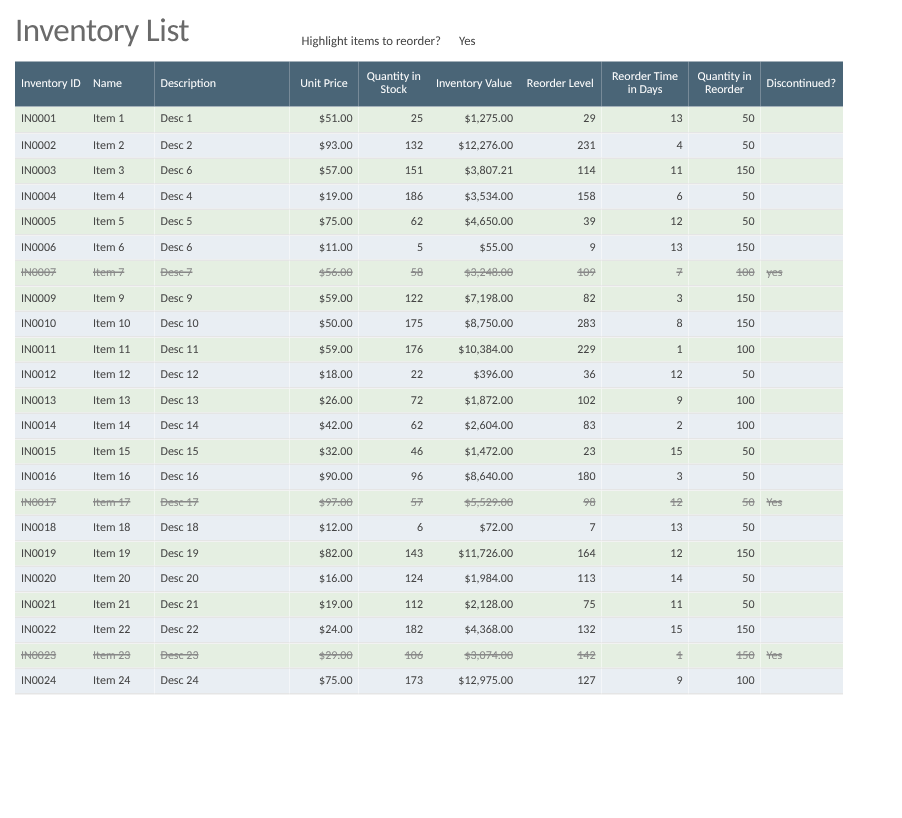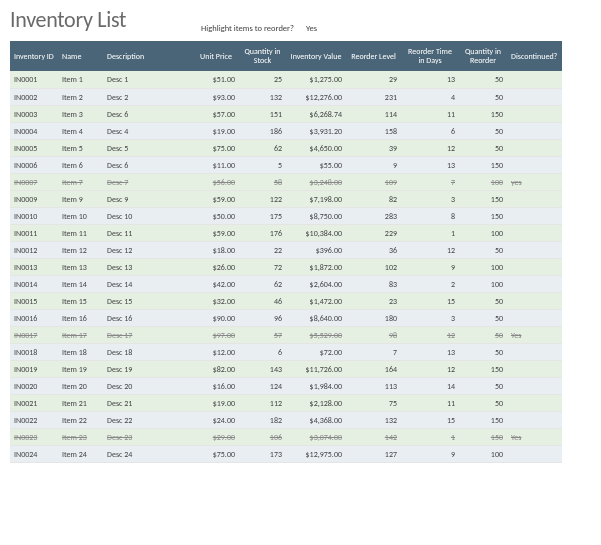--- a/index.html
+++ b/index.html
@@ -90,33 +90,33 @@
           <td class="num">4</td>
           <td class="num">50</td>
           <td></td>
         </tr>
         <tr class="even">
           <td>IN0003</td>
           <td>Item 3</td>
           <td>Desc 6</td>
           <td class="num">$57.00</td>
           <td class="num">151</td>
-          <td class="num">$6,268.74</td>
+          <td class="num">$3,807.21</td>
           <td class="num">114</td>
           <td class="num">11</td>
           <td class="num">150</td>
           <td></td>
         </tr>
         <tr class="odd">
           <td>IN0004</td>
           <td>Item 4</td>
           <td>Desc 4</td>
           <td class="num">$19.00</td>
           <td class="num">186</td>
-          <td class="num">$3,931.20</td>
+          <td class="num">$3,534.00</td>
           <td class="num">158</td>
           <td class="num">6</td>
           <td class="num">50</td>
           <td></td>
         </tr>
         <tr class="even">
           <td>IN0005</td>
           <td>Item 5</td>
           <td>Desc 5</td>
           <td class="num">$75.00</td>

